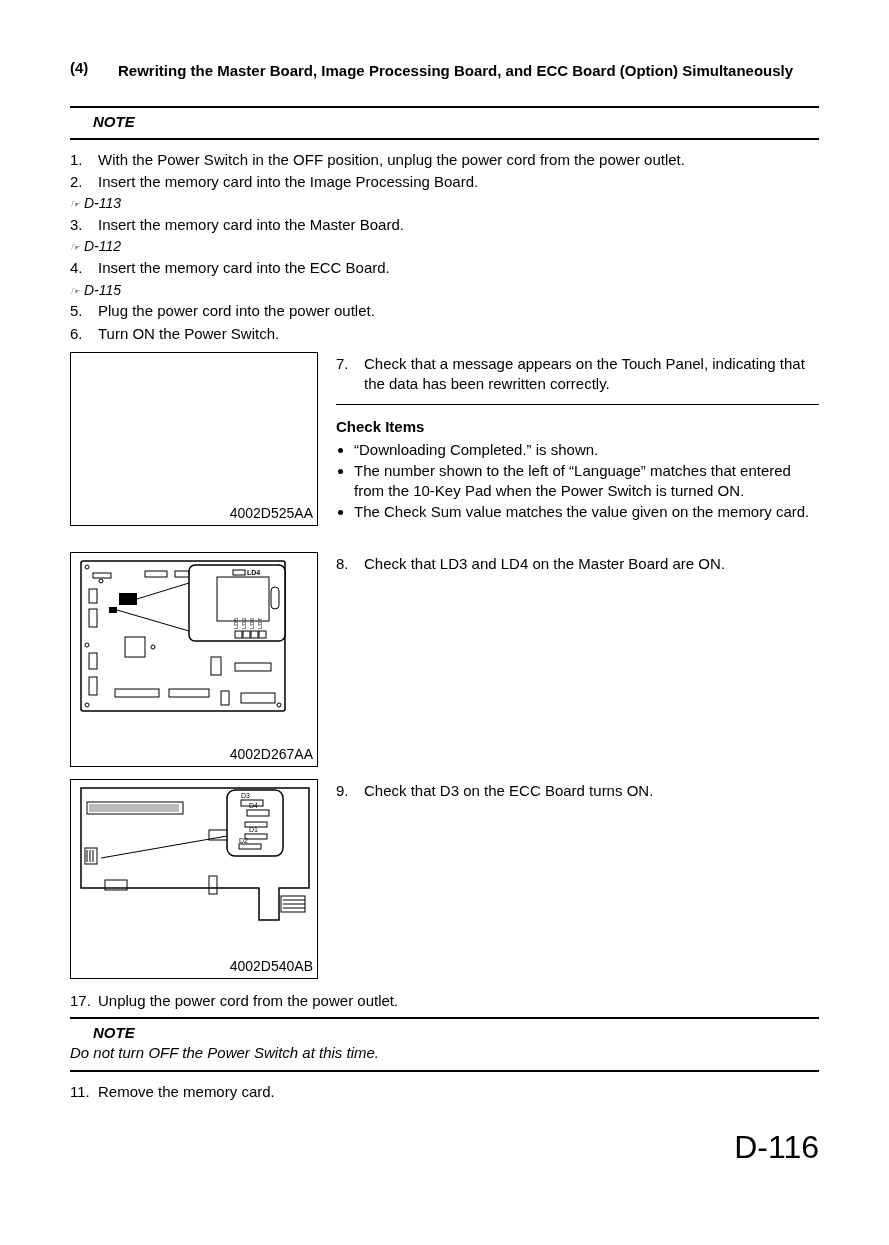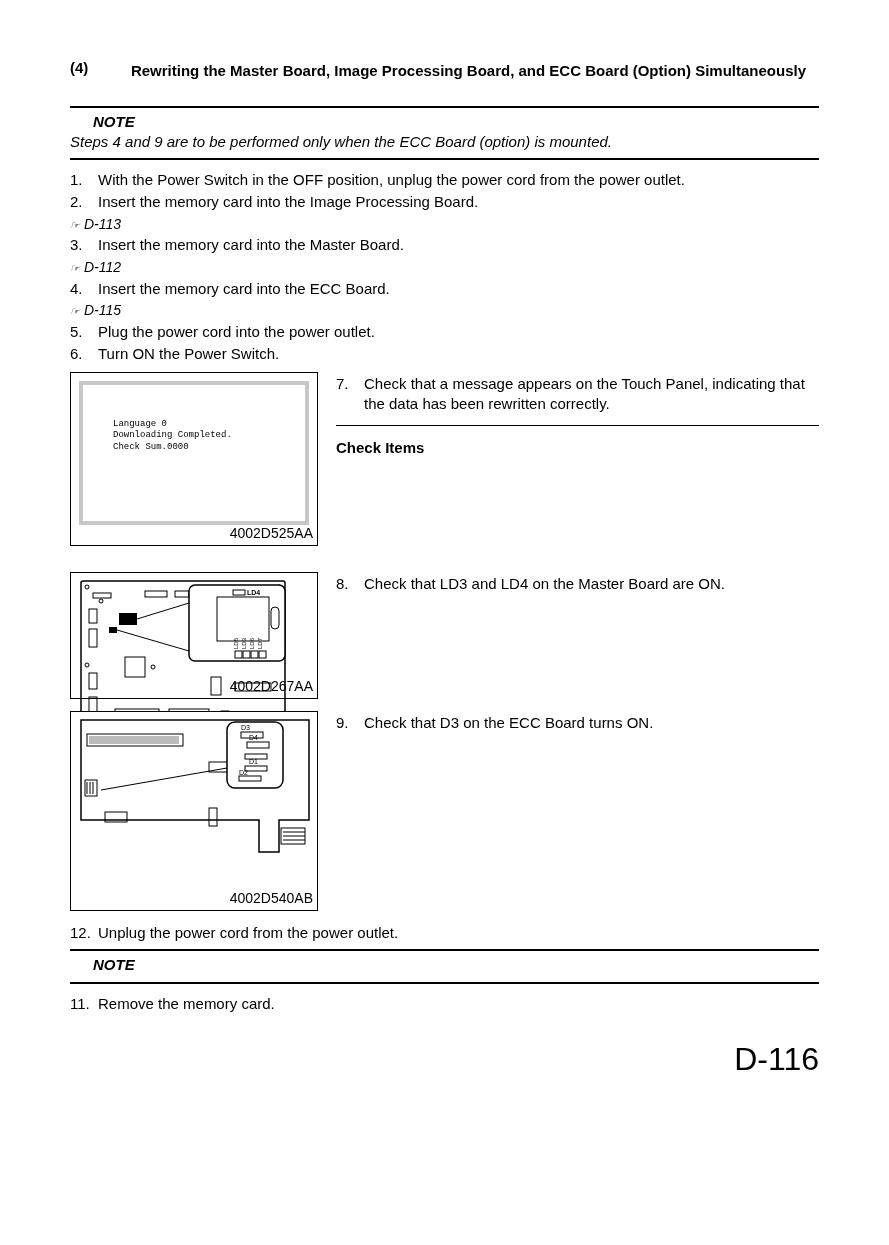--- a/index.html
+++ b/index.html
@@ -18,21 +18,20 @@
     font-weight: bold;
     margin-bottom: 22px;
   }
   .section-heading .num {
     width: 48px;
     flex: none;
   }
   .section-heading .title {
     flex: 1;
     line-height: 1.7;
-    text-align: center;
   }
   .note-block {
     border-top: 2px solid #000;
     border-bottom: 2px solid #000;
     padding: 4px 0 6px 0;
     margin: 6px 0 10px 0;
   }
   .note-label {
     font-weight: bold;
     font-style: italic;
@@ -113,21 +112,21 @@
     width: 100%;
     height: 144px;
     box-sizing: border-box;
     padding: 34px 0 0 30px;
     font-size: 9px;
     line-height: 1.25;
     font-family: "Courier New", monospace;
   }
   
   .fig2 {
-    height: 127px;
+    height: 215px;
   }
   .fig2 svg, .fig3 svg { display:block; }
   
   .fig3 {
     height: 200px;
   }
   .page-num {
     text-align: right;
     font-size: 32px;
     margin-top: 24px;
@@ -136,21 +135,20 @@
 </head>
 <body>
 
 <div class="section-heading">
   <span class="num">(4)</span>
   <span class="title">Rewriting the Master Board, Image Processing Board, and ECC Board (Option) Simultaneously</span>
 </div>
 
 <div class="note-block">
   <div class="note-label">NOTE</div>
-  <div class="note-text">Steps 4 and 9 are to be performed only when the ECC Board (option) is mounted.</div>
 </div>
 
 <ol class="steps">
   <li>
       <span class="n">1.</span>
       <span class="t">With the Power Switch in the OFF position, unplug the power cord from the power outlet.</span>
     </li>
   <li>
       <span class="n">2.</span>
       <span class="t">Insert the memory card into the Image Processing Board.</span>
@@ -180,35 +178,35 @@
       <span class="t">Plug the power cord into the power outlet.</span>
     </li>
   <li>
       <span class="n">6.</span>
       <span class="t">Turn ON the Power Switch.</span>
     </li>
 </ol>
 
 <div class="row">
   <div class="fig-box fig1">
-    <div class="screen">
-      <div>Language 0</div>
-      <div>Downloading Completed.</div>
-      <div>Check Sum.0000</div>
-    </div>
     <div class="fig-caption">4002D525AA</div>
   </div>
   <div class="right-col">
     <ol class="steps">
       <li>
           <span class="n">7.</span>
           <span class="t">Check that a message appears on the Touch Panel, indicating that the data has been rewritten correctly.</span>
         </li>
     </ol>
     <div class="check-heading">Check Items</div>
+    <ul class="bullets">
+      <li>“Downloading Completed.” is shown.</li>
+      <li>The number shown to the left of “Language” matches that entered from the 10-Key Pad when the Power Switch is turned ON.</li>
+      <li>The Check Sum value matches the value given on the memory card.</li>
+    </ul>
   </div>
 </div>
 
 <div class="row" style="margin-top:26px;">
   <div class="fig-box fig2">
     <svg viewBox="0 0 248 176" width="248" height="176">
       <rect x="10" y="8" width="204" height="150" fill="none" stroke="#000" stroke-width="1.5" rx="2"></rect>
 
       <circle cx="16" cy="14" r="2" fill="none" stroke="#000"></circle>
         <circle cx="208" cy="14" r="2" fill="none" stroke="#000"></circle>
@@ -313,27 +311,28 @@
       <li>
           <span class="n">9.</span>
           <span class="t">Check that D3 on the ECC Board turns ON.</span>
         </li>
     </ol>
   </div>
 </div>
 
 <ol class="steps">
   <li>
-      <span class="n">12.</span>
+      <span class="n">17.</span>
       <span class="t">Unplug the power cord from the power outlet.</span>
     </li>
 </ol>
 
 <div class="note-block">
   <div class="note-label">NOTE</div>
+  <div class="note-text">Do not turn OFF the Power Switch at this time.</div>
 </div>
 
 <ol class="steps">
   <li>
       <span class="n">11.</span>
       <span class="t">Remove the memory card.</span>
     </li>
 </ol>
 
 <div class="page-num">D-116</div>

